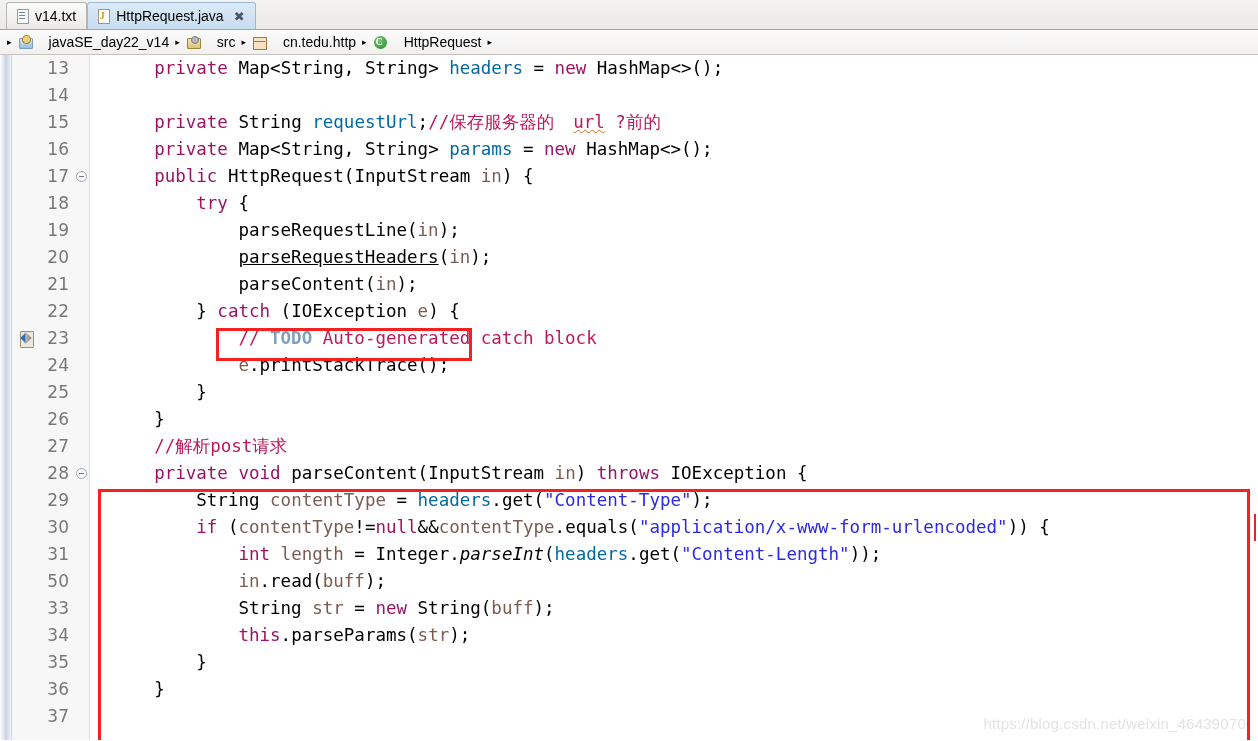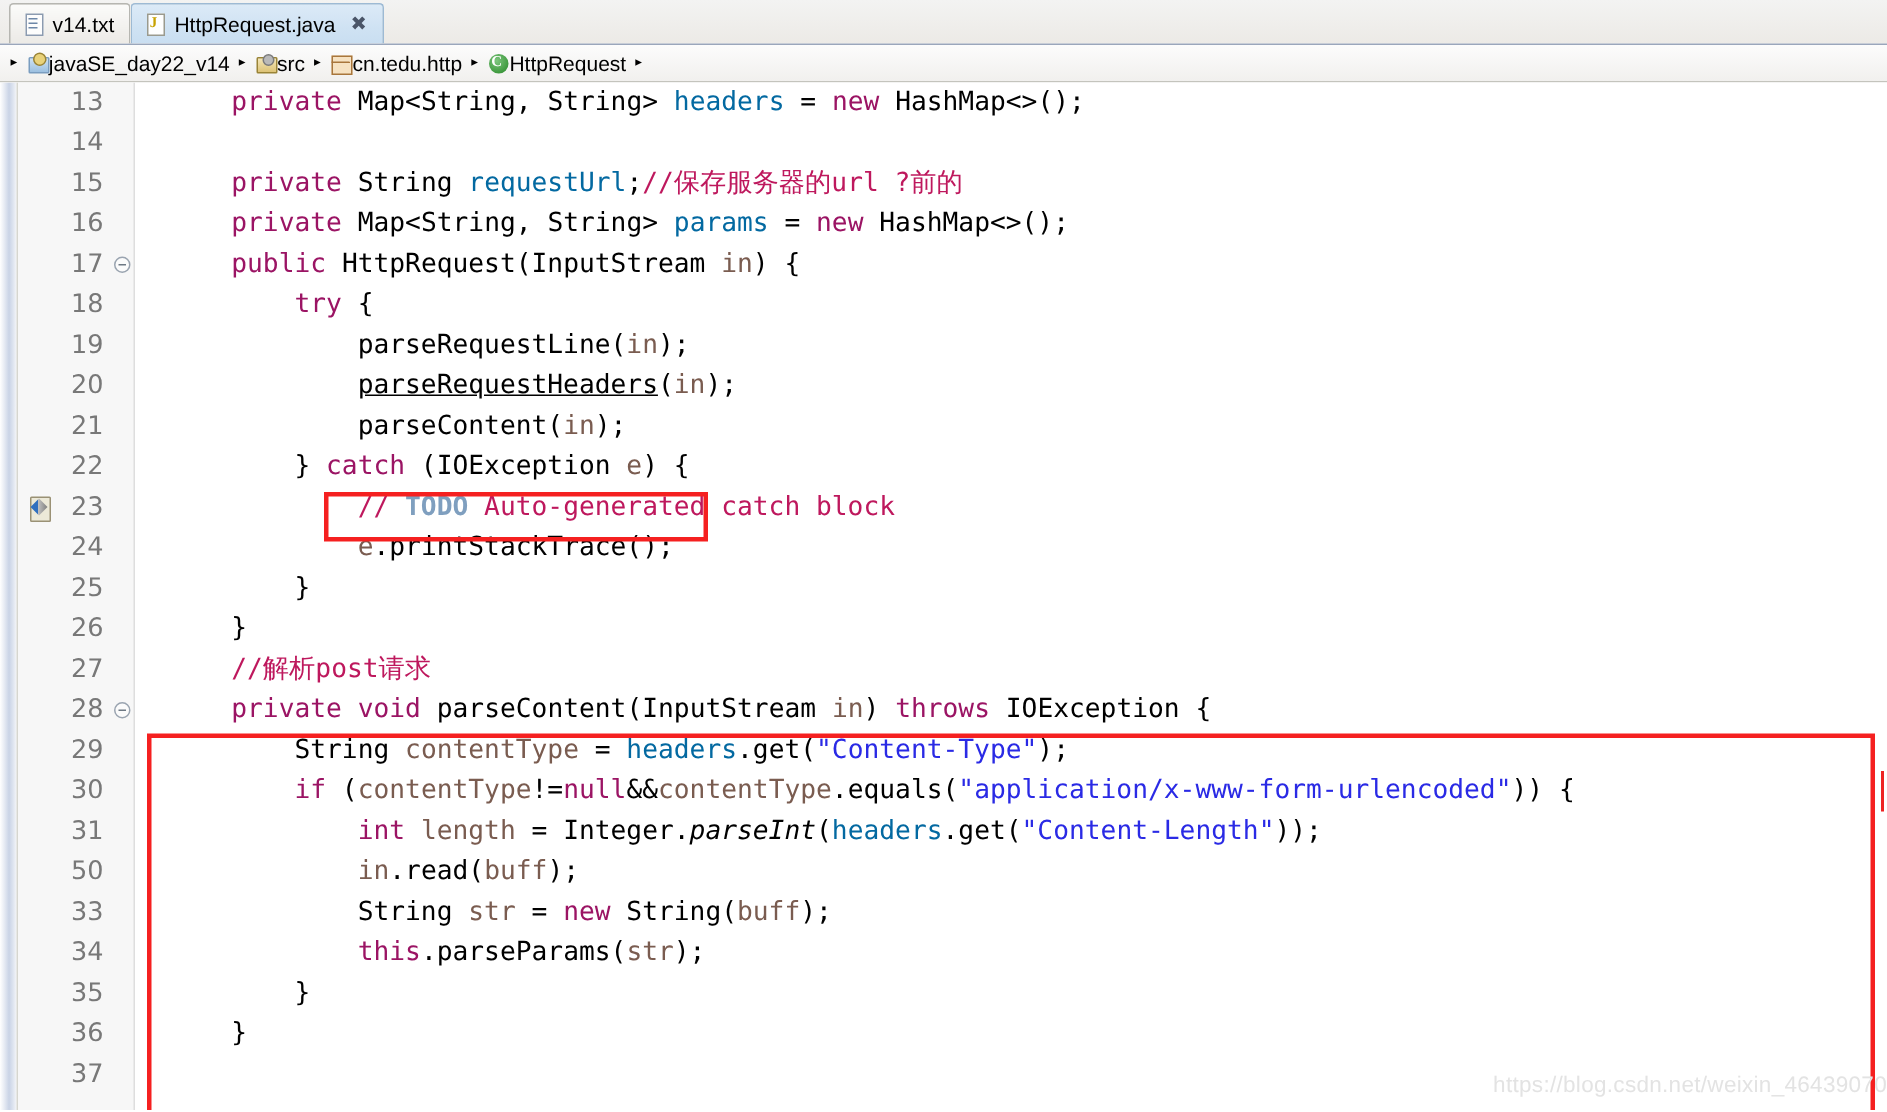--- a/index.html
+++ b/index.html
@@ -71,21 +71,21 @@
   .breadcrumb {
     height: 25px;
     background: linear-gradient(to bottom,#fcfcfc 0%,#f1f0ee 100%);
     border-bottom: 1px solid #c4c4bd;
     display: flex; align-items: center;
     font-size: 14px; color: #000;
     padding-left: 4px;
     gap: 0px;
     white-space: nowrap;
   }
-  .crumb { display:flex; align-items:center; gap:0; padding: 0 3px; }
+  .crumb { display:flex; align-items:center; gap:16px; padding: 0 3px; }
   .crumb .clabel { font-size:14px; }
   .arrow { color:#000; font-size:9px; padding: 0 3px; font-family:"DejaVu Sans",sans-serif;}
   .ic { width:15px; height:15px; position:relative; display:inline-block; flex:0 0 auto; }
   .ic-project::before{
     content:""; position:absolute; left:1px; top:3px; width:12px; height:9px;
     background:linear-gradient(to bottom,#cfe1f2,#9cc0e0); border:1px solid #7a9dc0; border-radius:1px;
   }
   .ic-project::after{
     content:""; position:absolute; left:4px; top:0px; width:7px; height:7px;
     background:#e9d27a; border:1px solid #9a8437; border-radius:50%;
@@ -189,38 +189,40 @@
   .kw   { color:#9b1464; font-weight:normal; }      
   .pl   { color:#000000; }                         
   .fld  { color:#0369a1; }                         
   .str  { color:#2a2ae5; }                         
   .loc  { color:#7a5c50; }                         
   .cmt  { color:#be185d; }                         
   .todo { color:#7f9fbf; font-weight:bold; }       
   .stat { color:#000000; font-style: italic; }     
   .mdec { color:#000000; text-decoration: underline; } 
   .sqg  {
+    text-decoration: underline;
     text-decoration-style: wavy;
     text-decoration-color: #e06a1e;
     text-decoration-thickness: 1px;
+    margin-left: 19px;
   }
 
   
   .redbox {
     position: absolute;
     border: 3px solid #f52020;
     pointer-events: none;
     z-index: 5;
   }
   #box-small { left: 216px; top: 273px; width: 256px; height: 33px; }
   #box-large { left: 98px; top: 434px; width: 1152px; height: 294px; }
 
   .watermark {
     position: absolute;
-    right: 0; bottom: 8px;
+    right: 12px; bottom: 8px;
     font-size: 15px;
     color: #e3e3e3;
     font-family: "Liberation Sans", sans-serif;
     letter-spacing: 0.2px;
     z-index: 6;
     white-space: nowrap;
   }
   .cursor-bar {
     position:absolute; right: 2px; top: 0; width: 2px; height: 27px; background:#e22; 
   }

